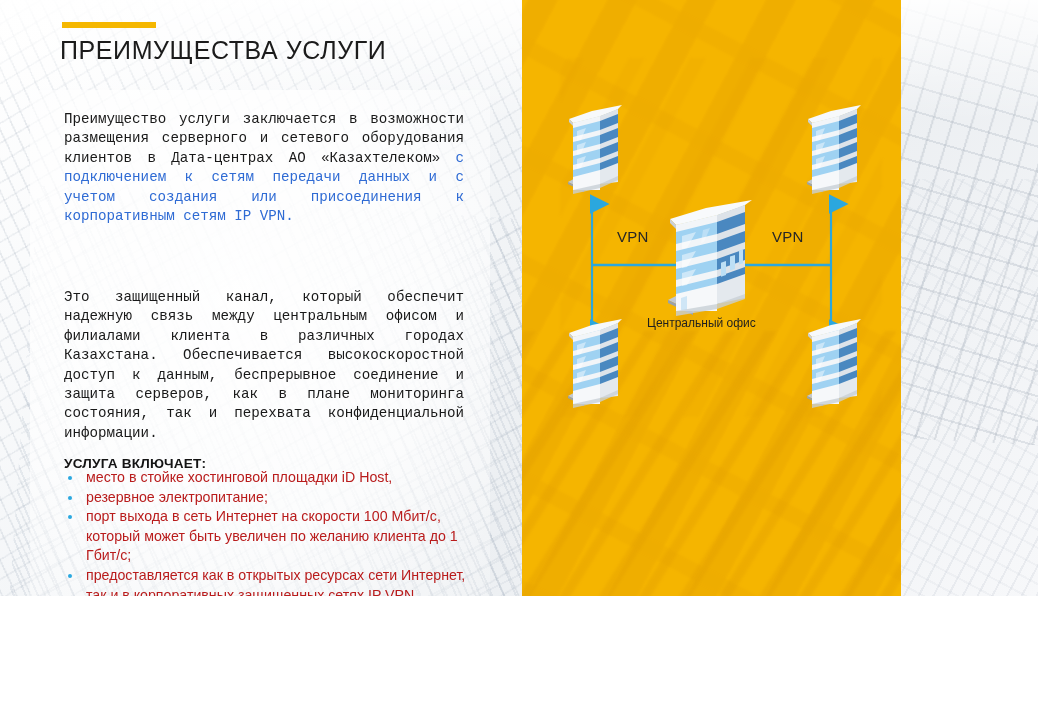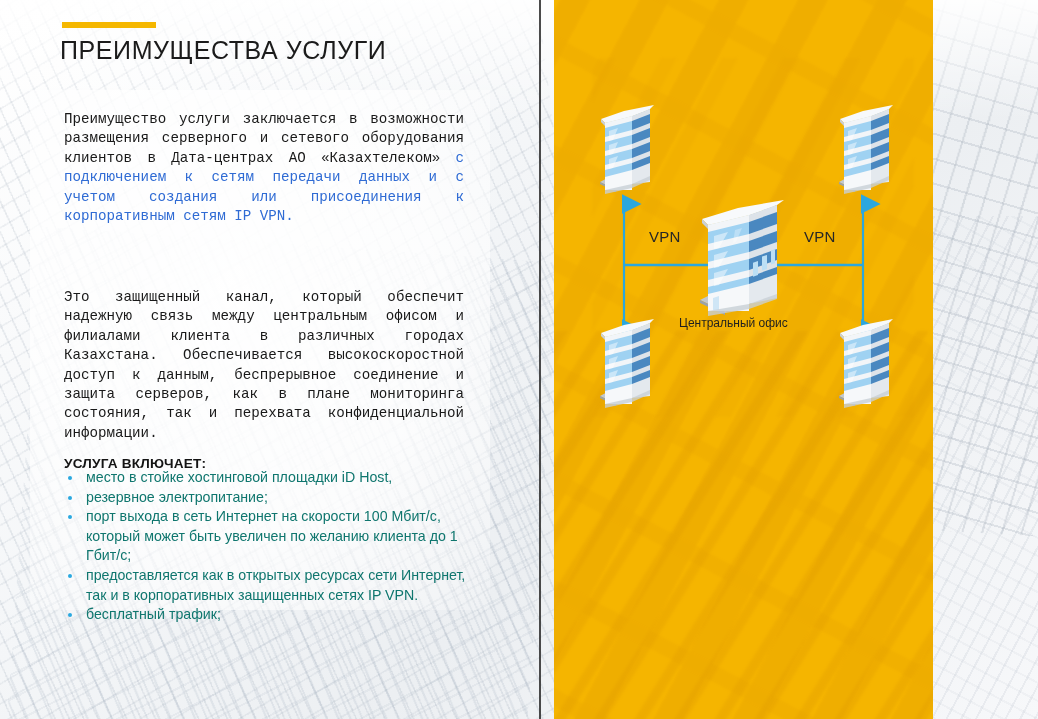--- a/index.html
+++ b/index.html
@@ -7,21 +7,21 @@
     padding: 0;
     background: #ffffff;
   }
   body {
     font-family: "Liberation Sans", sans-serif;
   }
 
   #slide {
     position: relative;
     width: 1038px;
-    height: 719px;
+    height: 596px;
     overflow: hidden;
     background: #fdfdfe;
   }
 
   
   .bg-base {
     position: absolute;
     inset: 0;
     background:
       linear-gradient(135deg, #ffffff 0%, #f4f6f8 38%, #eceff2 62%, #f7f8fa 100%);
@@ -137,38 +137,38 @@
     width: 402px;
     margin: 0;
     padding: 0;
     list-style: none;
   }
   .bullets li {
     position: relative;
     padding-left: 22px;
     font-size: 14.2px;
     line-height: 19.6px;
-    color: #0f766e;
+    color: #b91c1c;
     margin-bottom: 0;
   }
   .bullets li::before {
     content: "";
     position: absolute;
     left: 4px;
     top: 8px;
     width: 4px;
     height: 4px;
     background: #2AA8E0;
     border-radius: 50%;
   }
 
   
   .panel {
     position: absolute;
-    left: 554px;
+    left: 522px;
     top: 0;
     width: 379px;
     height: 719px;
     background: #F5B500;
     overflow: hidden;
   }
   .panel-edge {
     position: absolute;
     left: 539px;
     top: 0;

